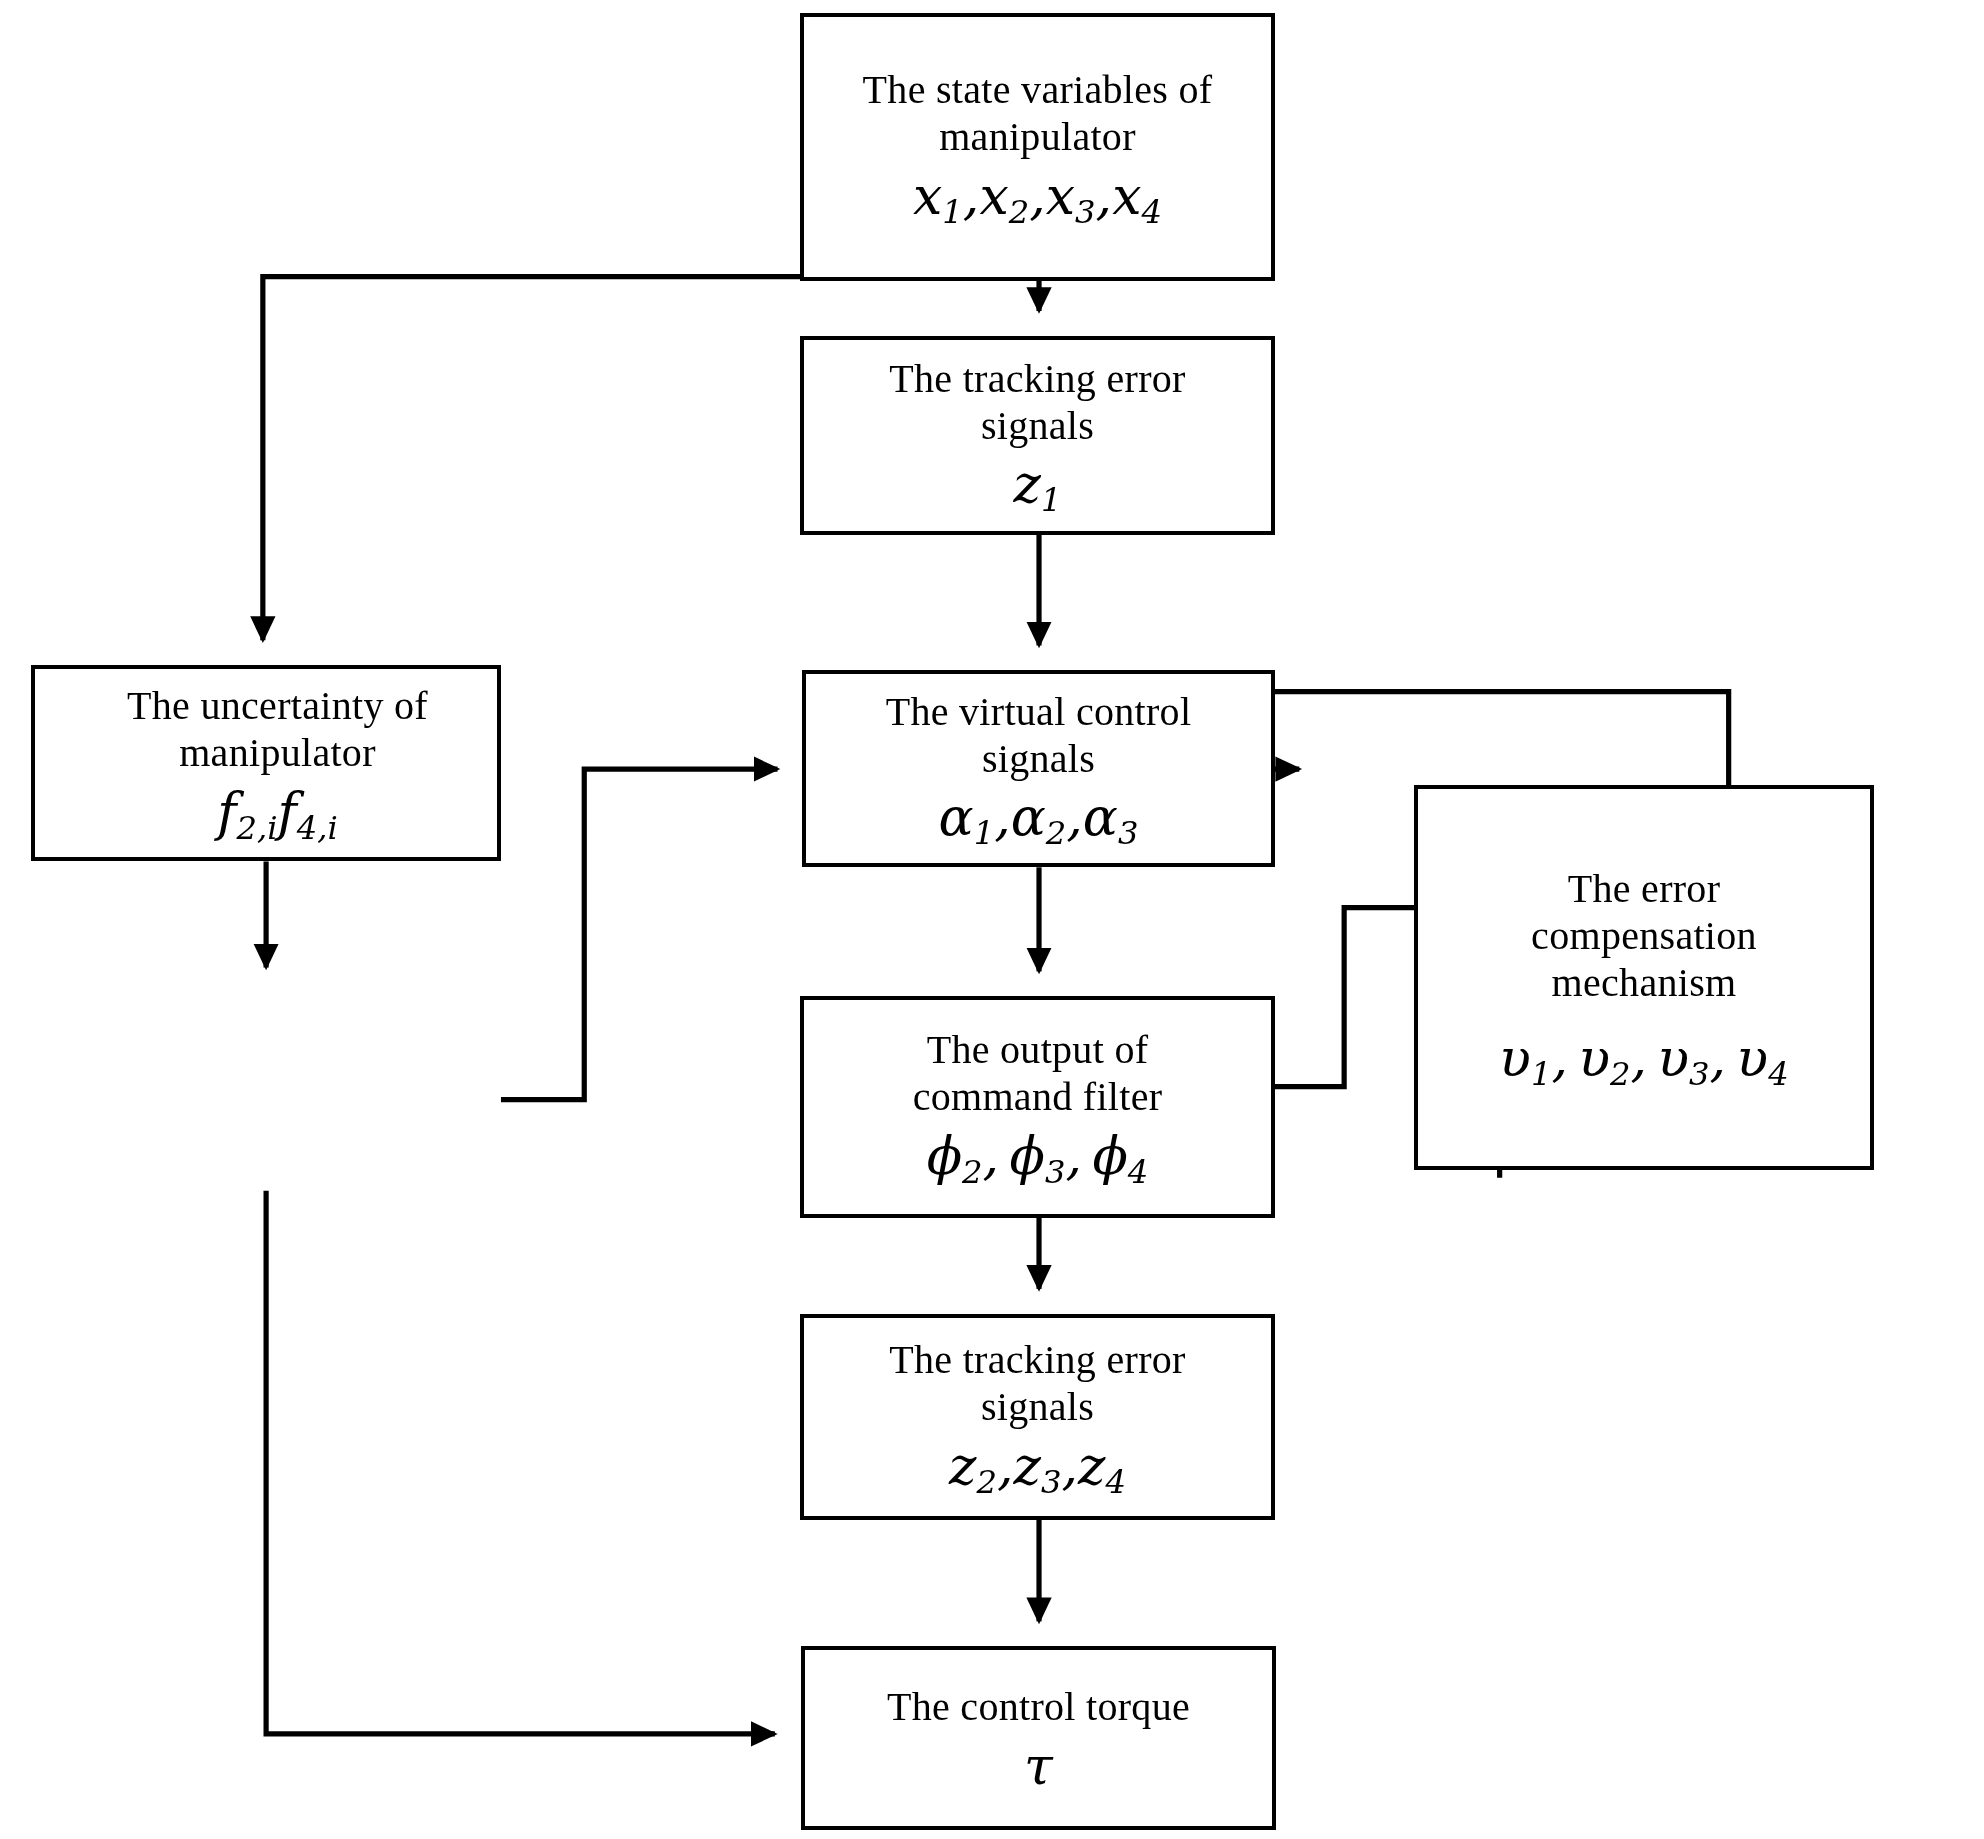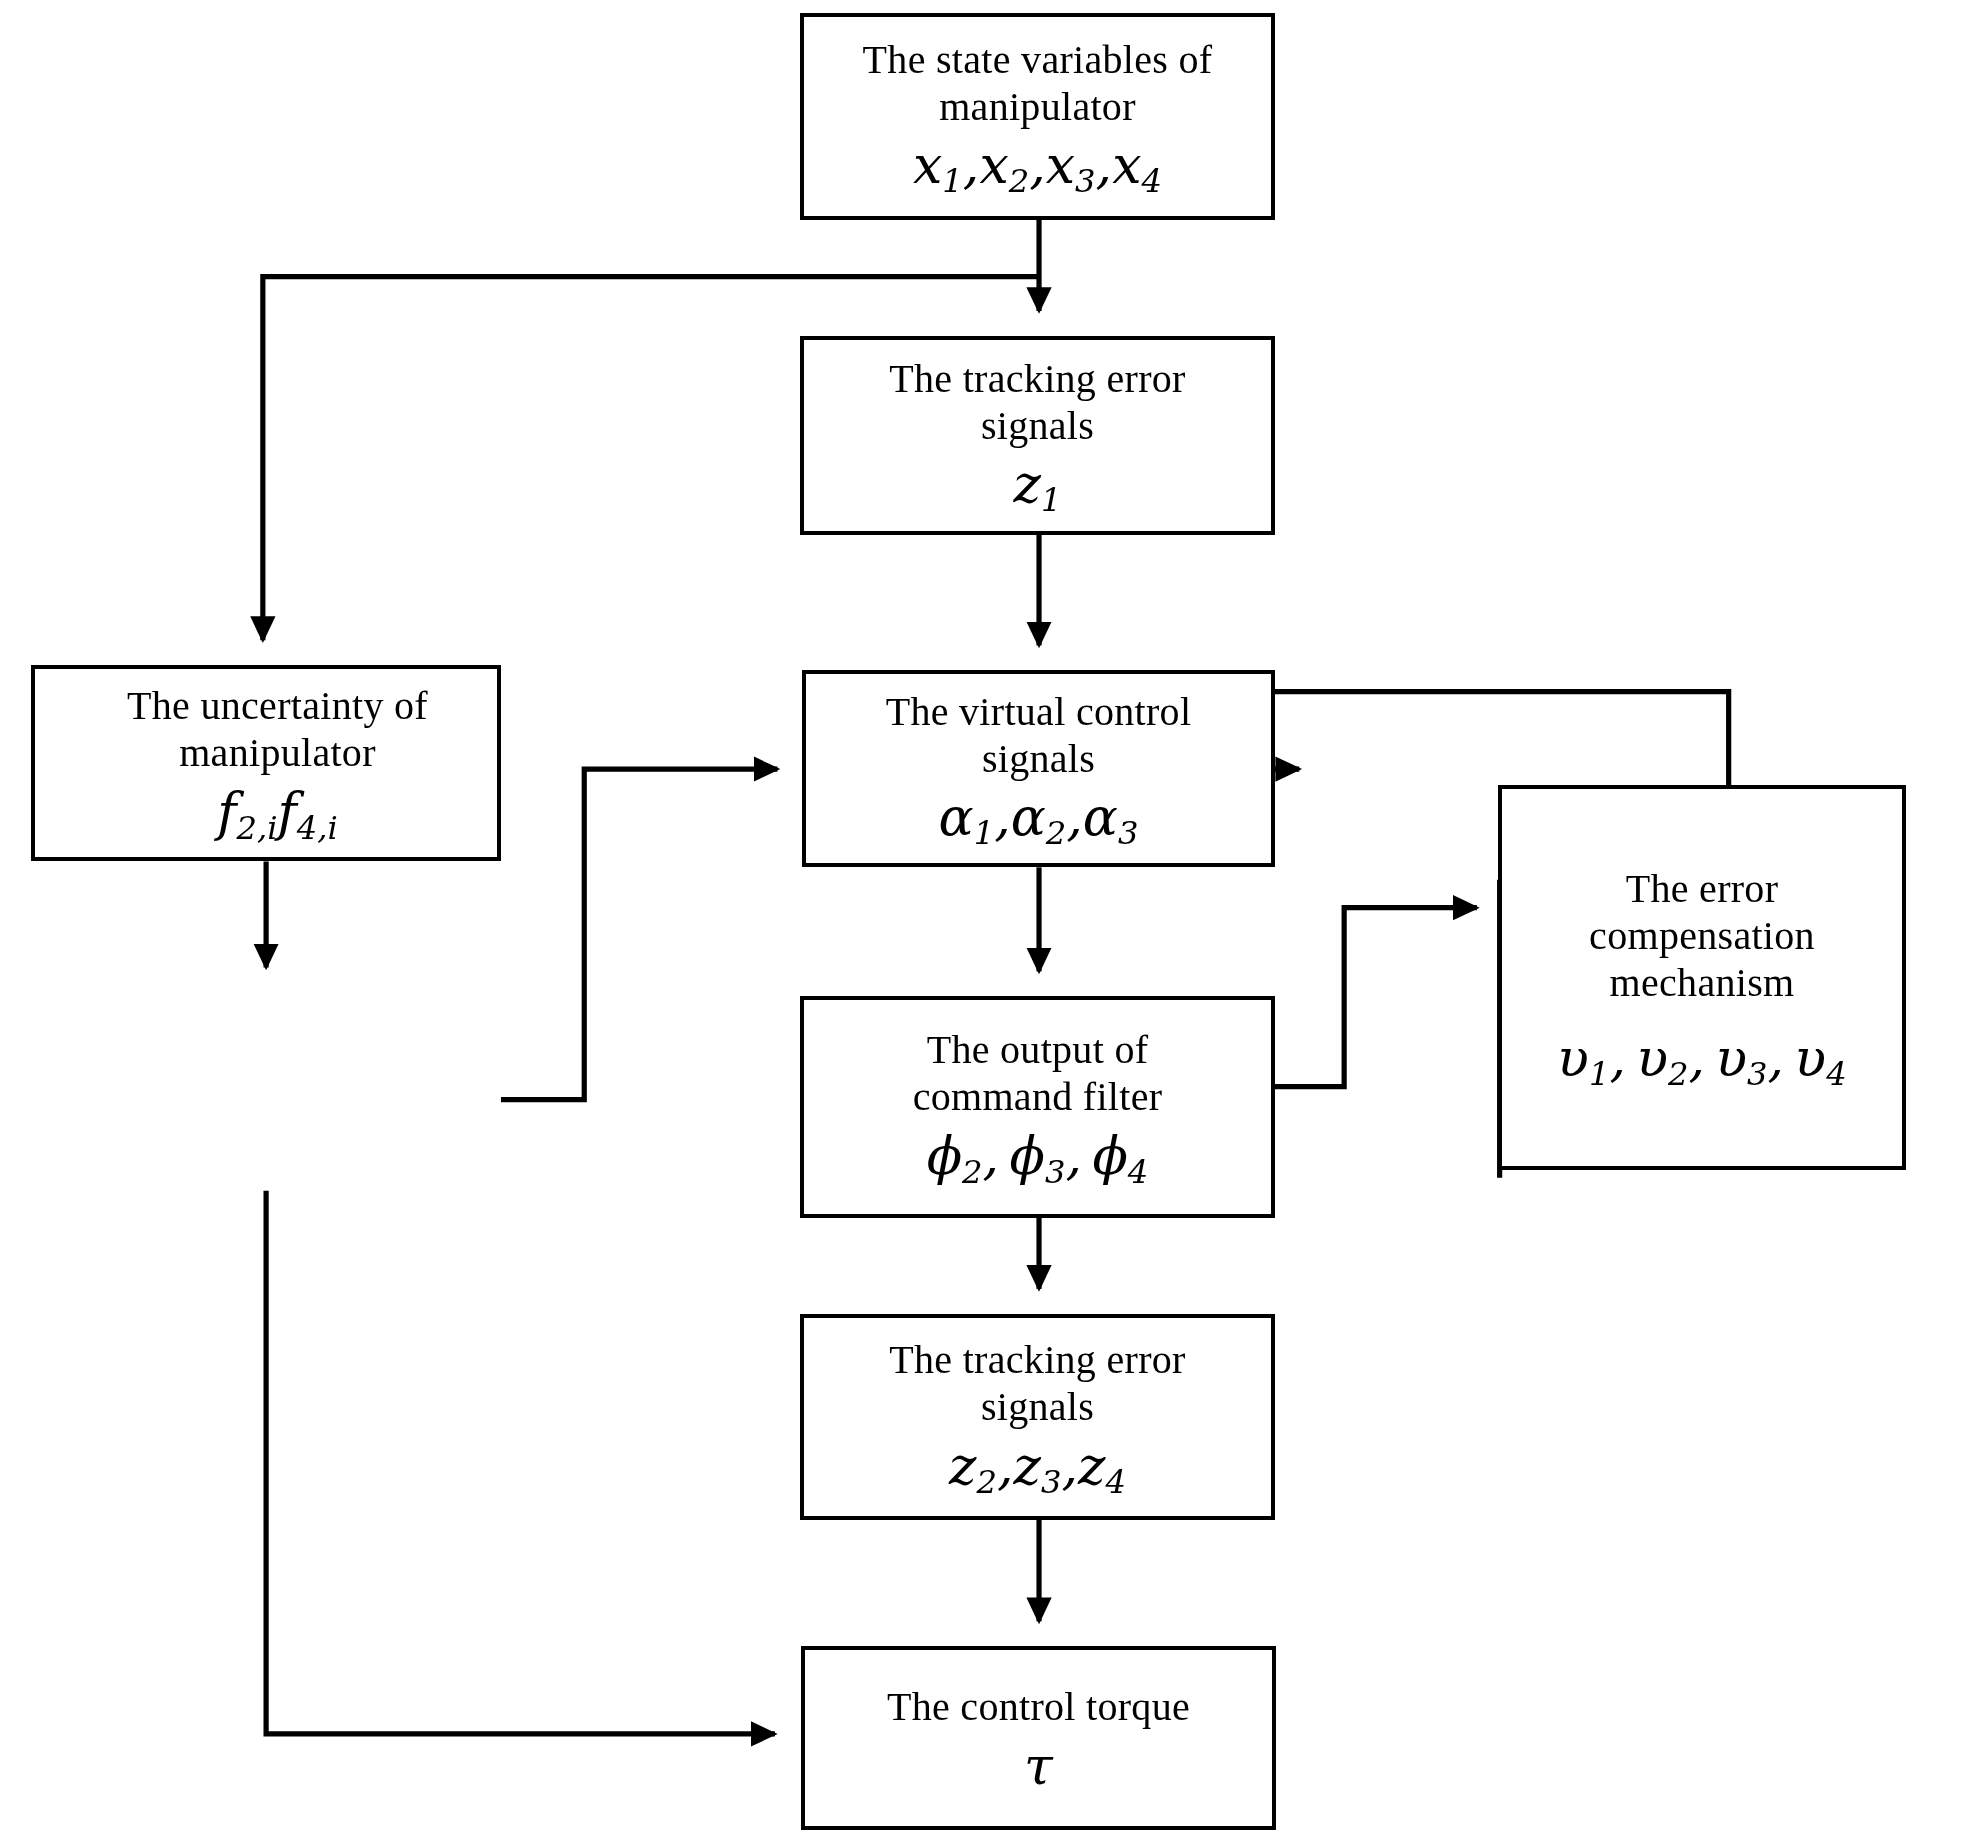--- a/index.html
+++ b/index.html
@@ -66,25 +66,25 @@
   .hat-wrap .hat {
     position: absolute;
     left: 50%;
     top: -0.40em;
     transform: translateX(-52%);
     font-style: normal;
     font-size: 0.80em;
     line-height: 1;
   }
   
-  #node-state        { left: 800px; top: 13px;   width: 475px; height: 207px; }
+  #node-state        { left: 800px; top: 13px;   width: 475px; height: 268px; }
   #node-err1         { left: 800px; top: 336px;  width: 475px; height: 199px; }
   #node-uncert       { left: 31px;   top: 665px; width: 470px; height: 196px; padding-left: 23px; }
   #node-virtual      { left: 802px; top: 670px; width: 473px; height: 197px; }
-  #node-errcomp      { left: 1498px; top: 785px; width: 408px; height: 385px; }
+  #node-errcomp      { left: 1414px; top: 785px; width: 460px; height: 385px; }
   #node-adaptive     { left: 31px;   top: 992px; width: 470px; height: 198px; }
   #node-filter       { left: 800px; top: 996px; width: 475px; height: 222px; }
   #node-err2         { left: 800px; top: 1314px; width: 475px; height: 206px; }
   #node-torque       { left: 801px; top: 1646px; width: 475px; height: 184px; }
 
   #node-errcomp .node-title { font-size: 40px; }
   #node-errcomp .node-symbols { margin-top: 25px; }
 </style>
 </head>
 <body>

